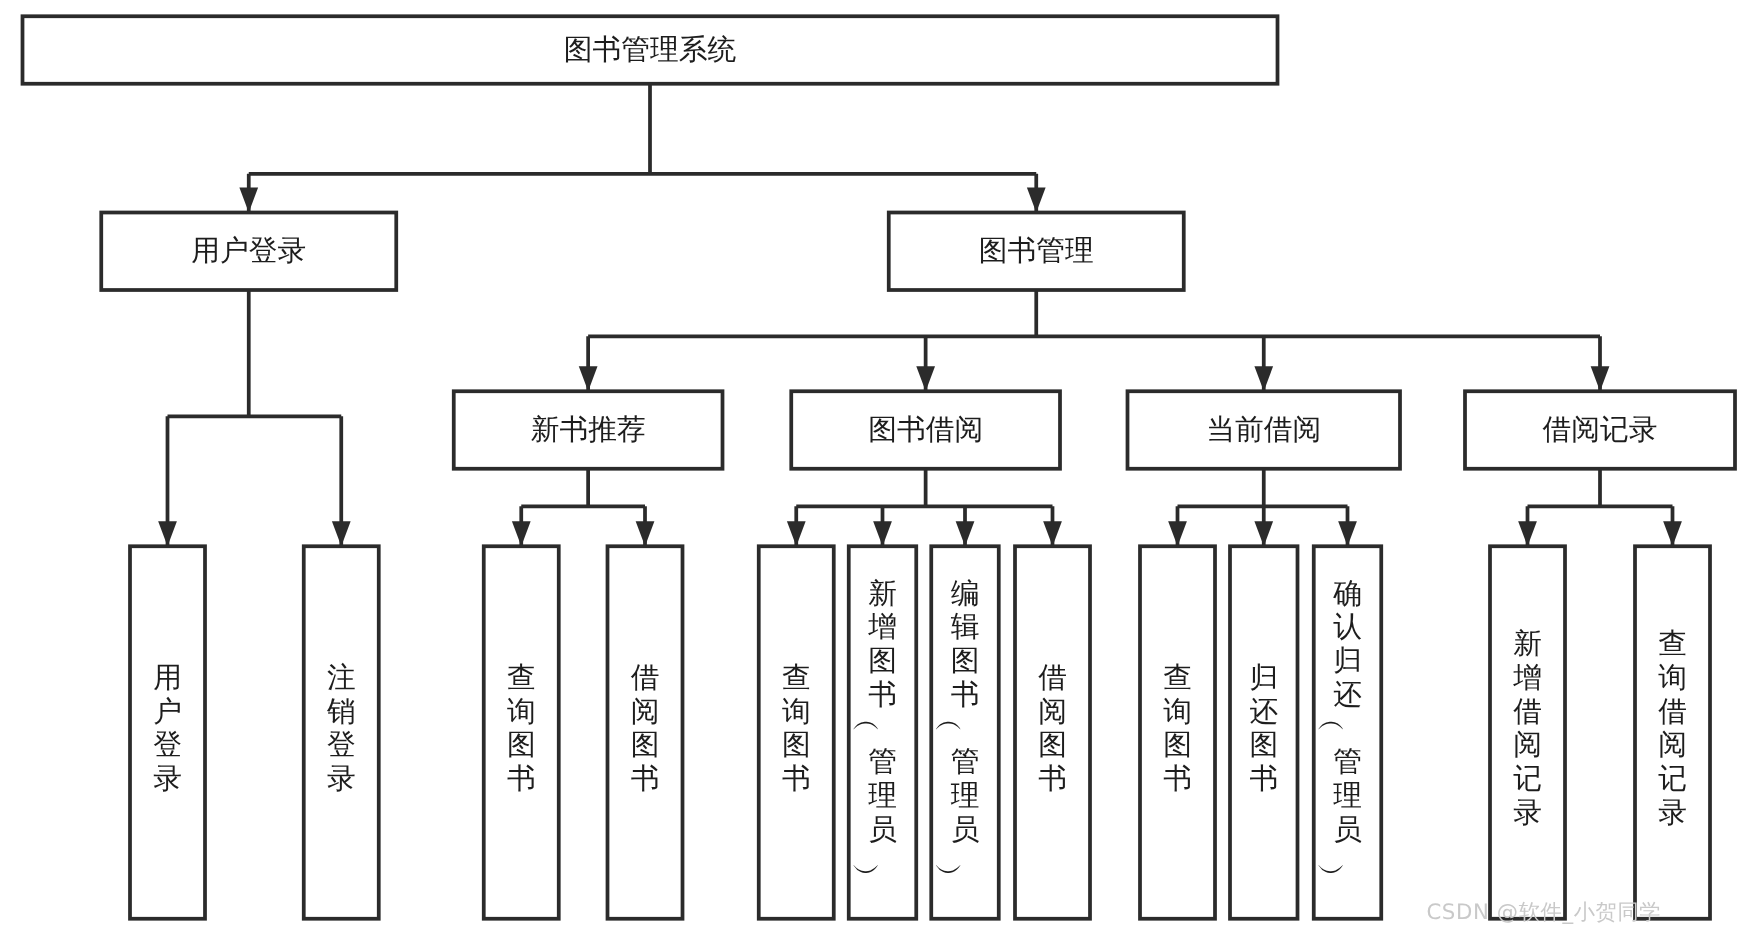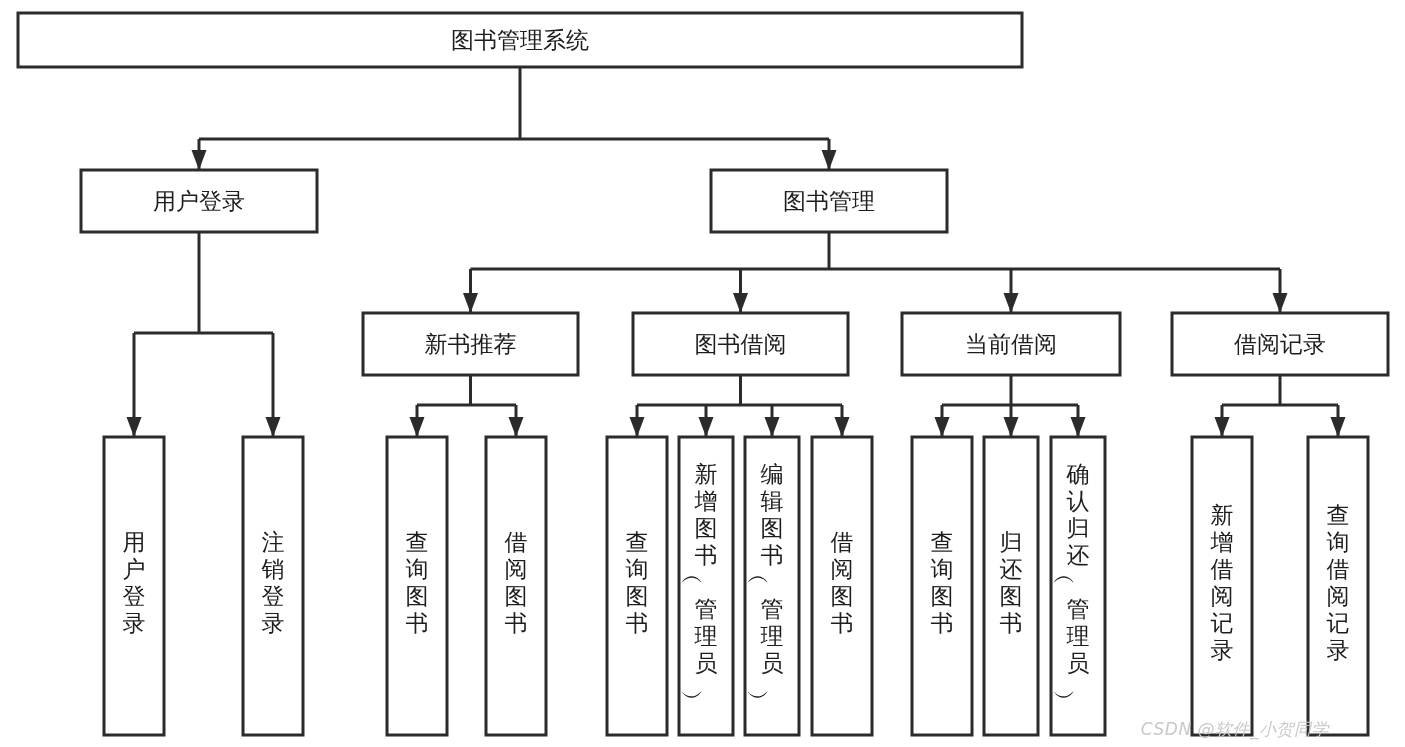--- a/index.html
+++ b/index.html
@@ -56,21 +56,20 @@
   .watermark {
     position: absolute;
     right: 8px;
     bottom: 6px;
     color: #c9c9c9;
     font-size: 17px;
     font-family: "DejaVu Sans", "Liberation Sans", sans-serif;
     letter-spacing: 0.5px;
     white-space: nowrap;
     pointer-events: none;
-    font-style: italic;
   }
 </style>
 </head>
 <body>
 
 <div id="diagram-root">
   <svg id="flowchart" viewBox="0 0 1405 747" xmlns="http://www.w3.org/2000/svg">
     <g id="connector-layer">
         <g>
           <line x1="520" y1="67" x2="520" y2="139" class="connector"></line>

